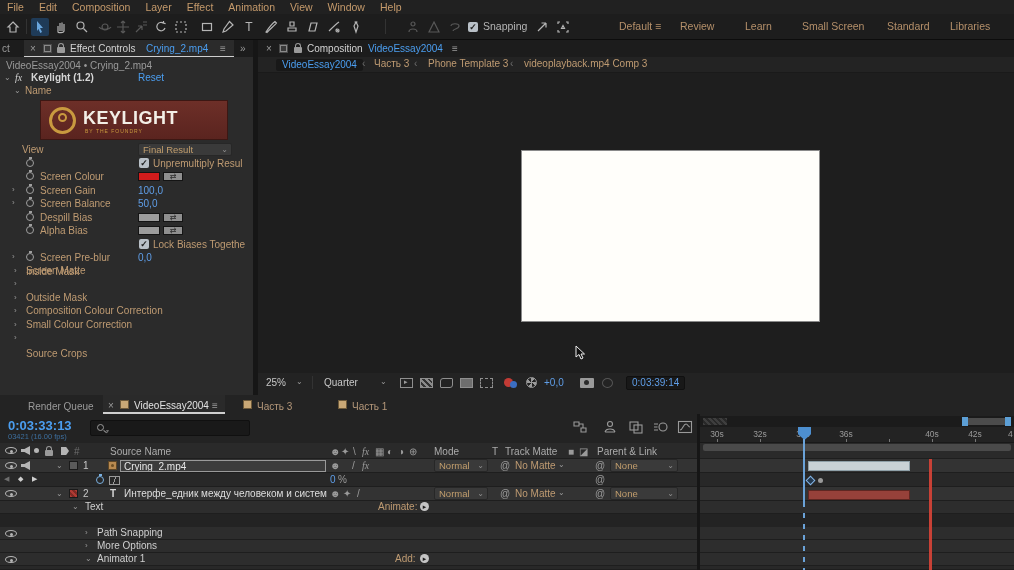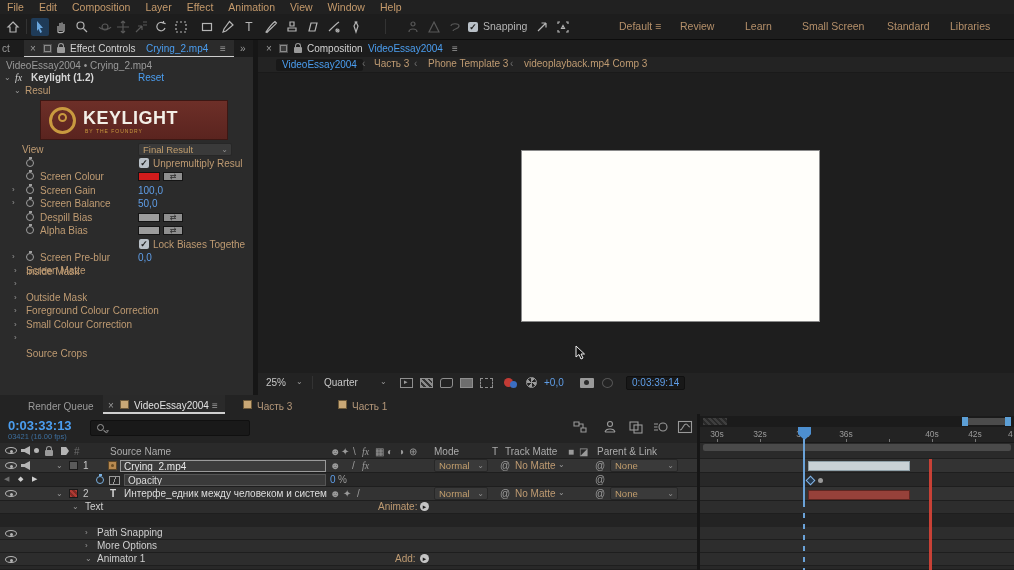--- a/index.html
+++ b/index.html
@@ -218,21 +218,21 @@
     </div>
     <span class="p gray" style="left:240px;top:3px">»</span>
   </div>
   <span class="p gray" style="left:6px;top:20px">VideoEssay2004 • Crying_2.mp4</span>
 
   <span class="p gray" style="left:4px;top:33px;font-size:8px">⌄</span>
   <span class="p fx-it" style="left:15px;top:32px;color:#d0d0d0">fx</span>
   <span class="p" style="left:31px;top:32px;color:#d6d6d6;font-weight:bold">Keylight (1.2)</span>
   <span class="p blue" style="left:138px;top:32px">Reset</span>
   <span class="p gray" style="left:14px;top:46px;font-size:8px">⌄</span>
-  <span class="p warm" style="left:25px;top:45px">Resul</span>
+  <span class="p warm" style="left:25px;top:45px">Name</span>
 
   <div class="p" style="left:40px;top:60px;width:188px;height:40px;background:linear-gradient(180deg,#6d2f28,#5a241f);border:1px solid #3c1713">
     <span class="p" style="left:8px;top:6px;width:27px;height:27px;border:3px solid #c99a3f;border-radius:50%"></span>
     <span class="p" style="left:17px;top:12px;width:9px;height:9px;border:2.5px solid #c99a3f;border-radius:50%"></span>
     <span class="p" style="left:42px;top:7px;font-size:18px;font-weight:bold;color:#f3efe6;letter-spacing:.5px">KEYLIGHT</span>
     <span class="p" style="left:44px;top:27px;font-size:5px;color:#c99a3f;letter-spacing:1px">BY THE FOUNDRY</span>
   </div>
 
   <span class="p warm" style="left:22px;top:104px">View</span>
   <div class="dd" style="left:138px;top:103px;width:94px"><span>Final Result</span><span class="ar">⌄</span></div>
@@ -274,21 +274,21 @@
   <span class="p warm" style="left:40px;top:212px">Screen Pre-blur</span>
   <span class="p val" style="left:138px;top:212px">0,0</span>
 
   <span class="p gray" style="left:14px;top:226px;font-size:8px">›</span>
   <span class="p warm" style="left:26px;top:225px">Screen Matte</span>
   <span class="p gray" style="left:14px;top:239px;font-size:8px">›</span>
   <span class="p warm" style="left:26px;top:226px">Inside Mask</span>
   <span class="p gray" style="left:14px;top:253px;font-size:8px">›</span>
   <span class="p warm" style="left:26px;top:252px">Outside Mask</span>
   <span class="p gray" style="left:14px;top:266px;font-size:8px">›</span>
-  <span class="p warm" style="left:26px;top:265px">Foreground Colour Correction</span>
+  <span class="p warm" style="left:26px;top:265px">Composition Colour Correction</span>
   <span class="p gray" style="left:14px;top:280px;font-size:8px">›</span>
   <span class="p warm" style="left:26px;top:279px">Small Colour Correction</span>
   <span class="p gray" style="left:14px;top:293px;font-size:8px">›</span>
   <span class="p warm" style="left:26px;top:308px">Source Crops</span>
 </div>
 <div class="panel-divider"></div>
 
 <div class="comp-panel">
   <div class="tabstrip">
     <span class="p gray" style="left:8px;top:3px">×</span>
@@ -447,21 +447,20 @@
     <span class="p gray" style="left:595px;top:1px">@</span>
     <div class="dd" style="left:610px;top:0;width:68px"><span>None</span><span class="ar">⌄</span></div>
   </div>
 
   <div class="trow" style="top:78px;height:14px;background:#282828">
     <span class="p dim" style="left:4px;top:2px;font-size:7px">◀</span>
     <span class="p" style="left:18px;top:2px;font-size:7px;color:#cfcfcf">◆</span>
     <span class="p" style="left:32px;top:2px;font-size:7px;color:#cfcfcf">▶</span>
     <span class="sw on" style="left:96px;top:3px"></span>
     <span class="graphic" style="left:109px;top:3px"></span>
-    <span class="namecell" style="left:124px;top:1px;width:202px;background:#3a3a3a;border:1px solid #555;color:#dedede">Opacity</span>
     <span class="p val" style="left:330px;top:1px">0</span>
     <span class="p gray" style="left:338px;top:1px">%</span>
     <span class="p gray" style="left:595px;top:1px">@</span>
   </div>
 
   <div class="trow" style="top:92px;height:14px;background:#333333">
     <span class="eye" style="left:5px;top:3px"></span>
     <span class="p gray" style="left:56px;top:2px;font-size:8px">⌄</span>
     <span class="lbl-chip" style="left:69px;top:2px;background:repeating-linear-gradient(45deg,#b03a33 0 2px,#7e2a25 2px 4px)"></span>
     <span class="p" style="left:83px;top:1px;color:#c8c8c8">2</span>

